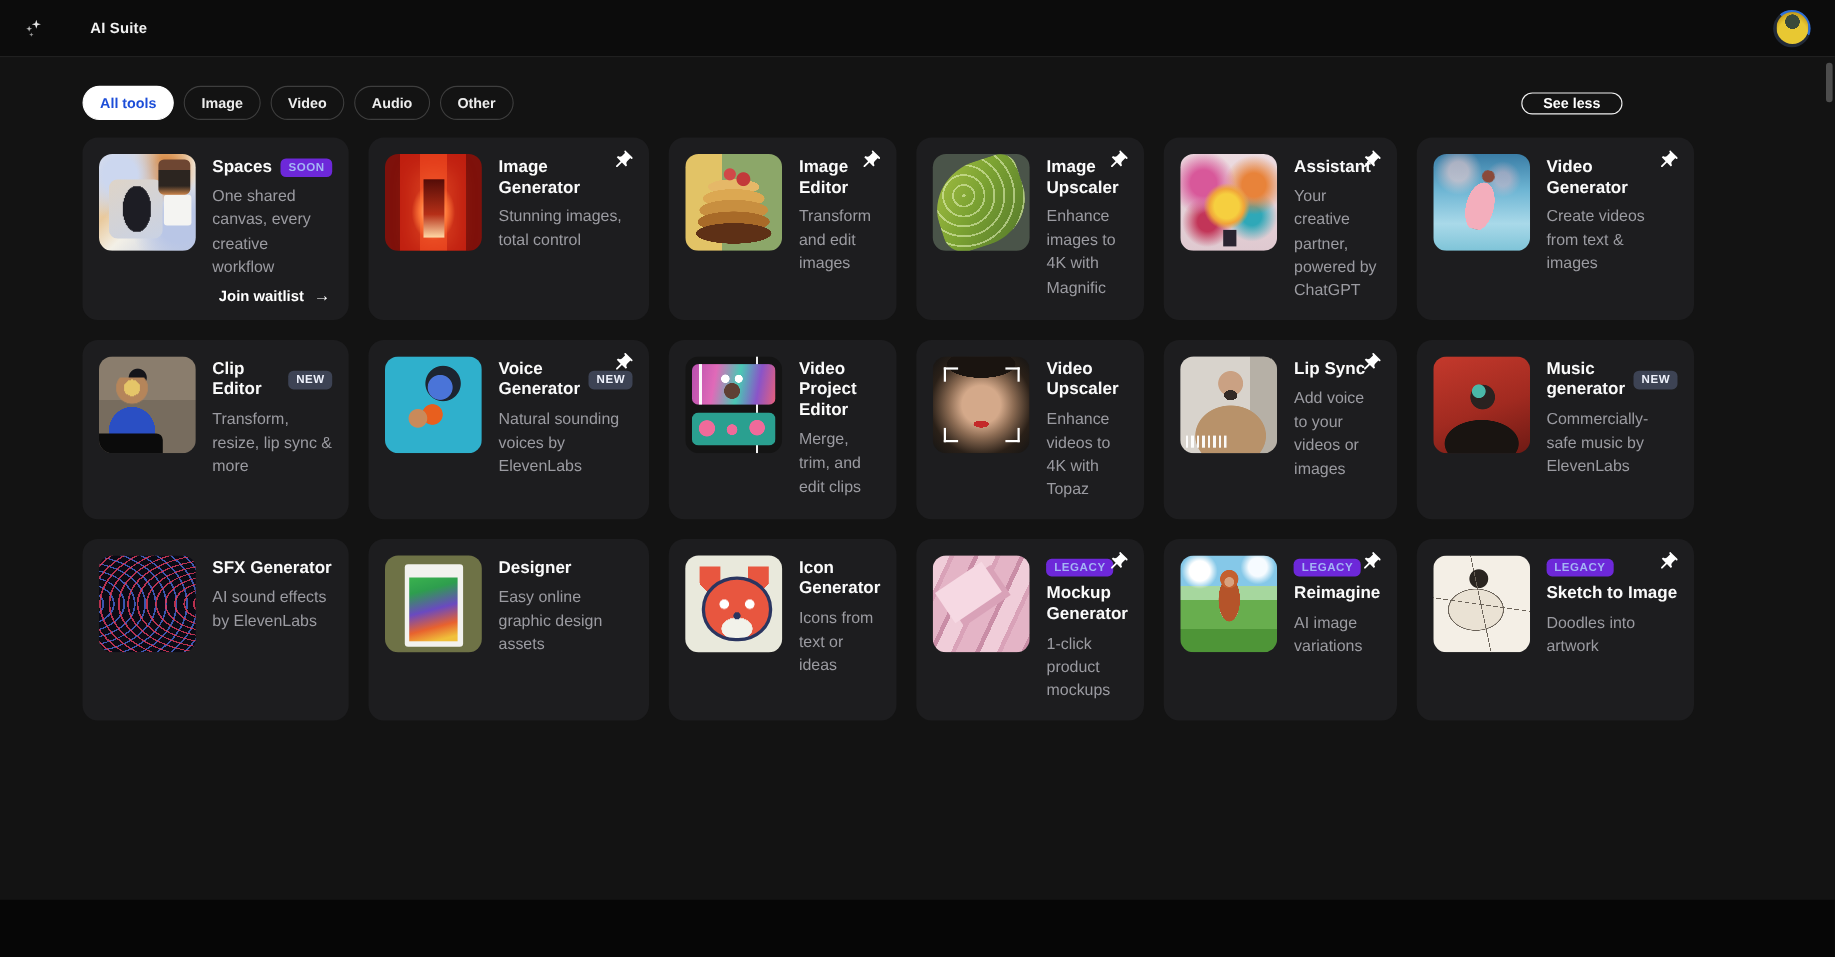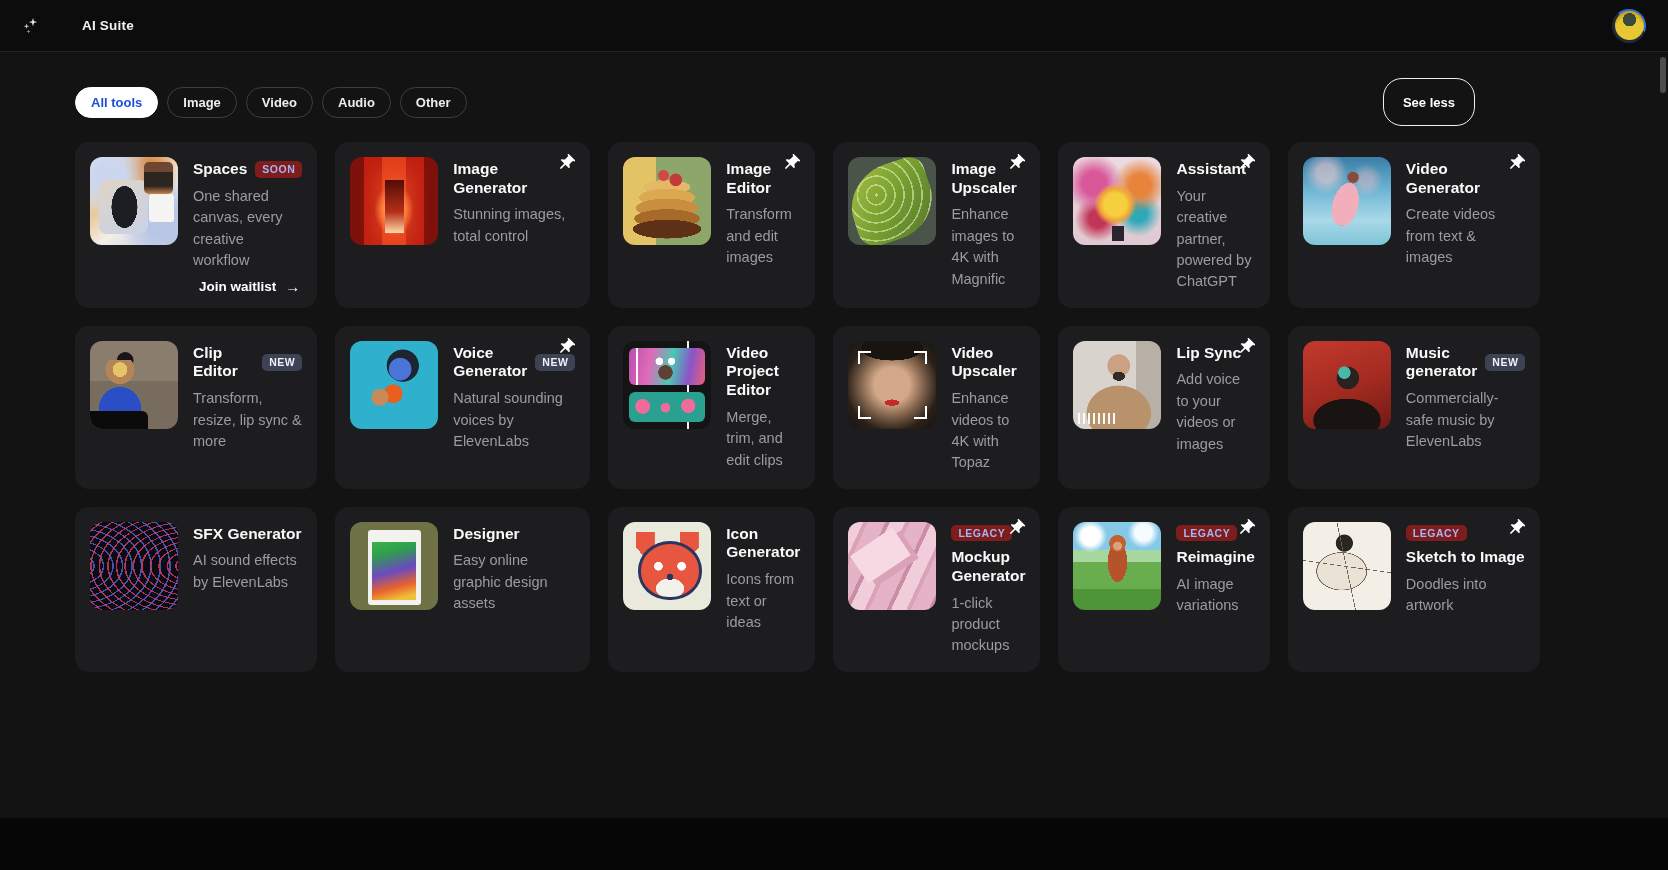--- a/index.html
+++ b/index.html
@@ -31,21 +31,21 @@
   .filter-row {
     width:1400px; margin:26px 0 0 75px; display:flex; align-items:center; gap:9px;
   }
   .pill {
     height:31px; padding:0 15px; border-radius:16px; font-size:13px; font-weight:700;
     background:transparent; border:1px solid #3e3e3e; color:#ededed; cursor:pointer;
     font-family:"Liberation Sans", sans-serif; display:flex; align-items:center;
   }
   .pill.active { background:#ffffff; color:#1d4ed8; border-color:#ffffff; }
   .see-less {
-    margin-left:auto; height:48px; padding:0 19px; border-radius:19px; cursor:pointer;
+    margin-left:auto; height:20px; padding:0 19px; border-radius:19px; cursor:pointer;
     background:transparent; border:1.5px solid #f0f0f0; color:#ffffff;
     font-size:13px; font-weight:700; font-family:"Liberation Sans", sans-serif;
   }
   
   .grid {
     width:1400px; margin:16px 0 0 75px;
     display:grid; grid-template-columns:repeat(6,1fr); gap:18px;
   }
   .card {
     position:relative; min-height:117px; background:#1d1d1f; border-radius:14px;
@@ -57,21 +57,21 @@
   }
   .info { display:flex; flex-direction:column; align-items:flex-start; padding-top:3px; min-width:0; }
   .title-row { display:flex; align-items:center; gap:8px; }
   .title { font-size:15.5px; font-weight:700; color:#fafafa; line-height:1.2; }
   .desc { margin-top:7px; font-size:14.5px; line-height:1.48; color:#9b9ba1; max-width:212px; }
   .badge {
     font-size:10.5px; font-weight:700; letter-spacing:.5px;
     padding:3px 7px; border-radius:5px; line-height:1; white-space:nowrap;
   }
   .badge-above { margin-bottom:7px; }
-  .badge-soon, .badge-legacy { background:#7f1d1d; color:#a4b4f5; }
+  .badge-soon, .badge-legacy { background:#6d28d9; color:#a4b4f5; }
   .badge-new { background:#3d4354; color:#eef1fb; }
   .pin {
     position:absolute; top:11px; right:13px; width:22px; height:22px;
     background:none; border:none; cursor:pointer; padding:0;
   }
   .action {
     position:absolute; right:17px; bottom:13px; display:flex; align-items:center; gap:9px;
     color:#ffffff; font-size:13.5px; font-weight:700; text-decoration:none; cursor:pointer;
   }
   .action .arrow { font-size:15px; font-weight:400; }

